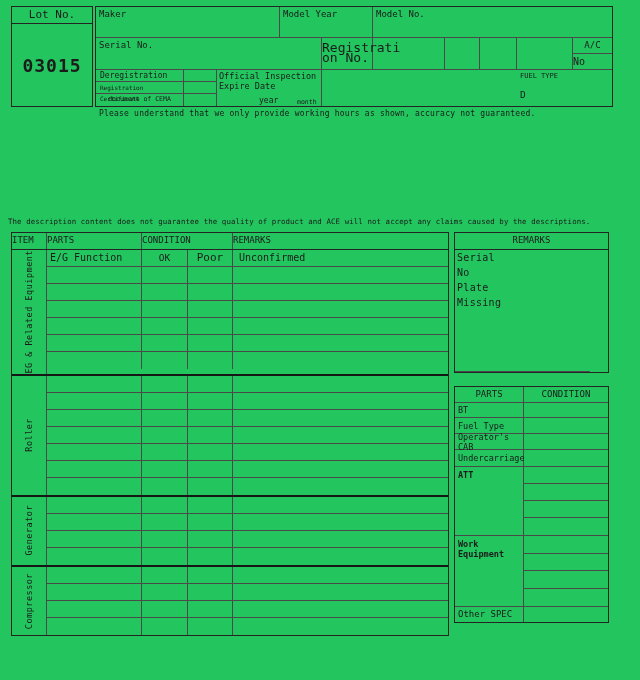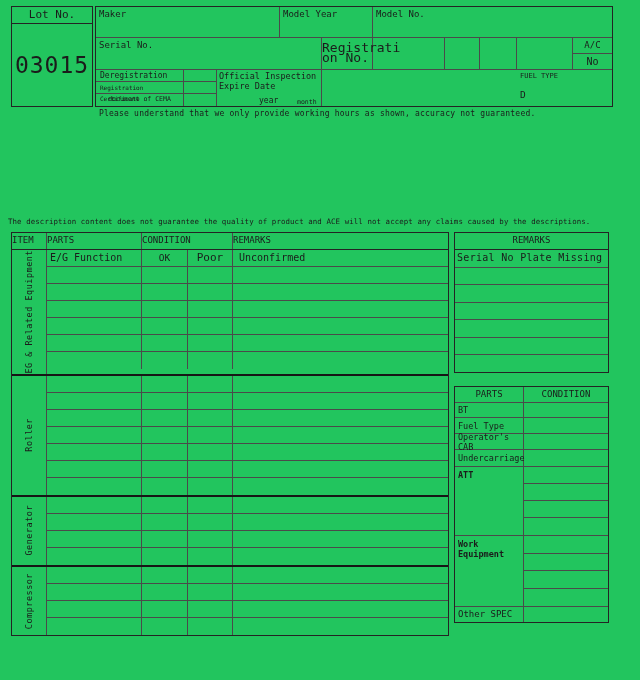--- a/index.html
+++ b/index.html
@@ -10,42 +10,42 @@
   html,body{margin:0;padding:0;background:#fff;}
   #root{position:relative;width:640px;height:680px;background:#22c55e;
         font-family:"DejaVu Sans Mono", monospace;color:var(--ink);overflow:hidden;}
   .abs{position:absolute;box-sizing:border-box;}
 
   
   #lot-box{left:11px;top:6px;width:82px;height:101px;border:1.5px solid var(--ln-strong);}
   #lot-label{height:16px;line-height:15px;text-align:center;font-size:11px;
              border-bottom:1px solid var(--ln-strong);}
   #lot-number{height:82px;display:flex;align-items:center;justify-content:center;
-              font-size:23px;letter-spacing:1px;}
+              font-size:18px;letter-spacing:1px;font-weight:bold;}
 
   
   #top-form{left:95px;top:6px;width:518px;height:101px;border:1.5px solid var(--ln-strong);}
   .cell{position:absolute;box-sizing:border-box;border-right:1px solid var(--ln);
         border-bottom:1px solid var(--ln);font-size:9px;}
   .cell.no-r{border-right:none;} .cell.no-b{border-bottom:none;}
   .cl{display:block;padding:2px 0 0 3px;font-size:9px;}
   
   .c-maker{left:0;top:0;width:184px;height:31px;}
   .c-myear{left:184px;top:0;width:93px;height:31px;}
   .c-mno{left:277px;top:0;width:239px;height:31px;}
   
   .c-serial{left:0;top:31px;width:226px;height:32px;}
   .c-regno{left:226px;top:31px;width:51px;height:32px;padding-top:5px;
            font-size:13px;line-height:10px;}
   .c-b1{left:277px;top:31px;width:72px;height:32px;}
   .c-b2{left:349px;top:31px;width:35px;height:32px;}
   .c-b3{left:384px;top:31px;width:37px;height:32px;}
   .c-b4{left:421px;top:31px;width:56px;height:32px;}
   .c-ac{left:477px;top:31px;width:39px;height:16px;text-align:center;line-height:15px;font-size:9px;}
-  .c-acv{left:477px;top:47px;width:39px;height:16px;text-align:center;line-height:15px;font-size:10px;}
+  .c-acv{left:477px;top:47px;width:39px;height:16px;text-align:left;line-height:15px;font-size:10px;}
   
   .c-dereg-l{left:0;top:63px;width:88px;height:12px;line-height:11px;padding-left:4px;font-size:8px;}
   .c-dereg-v{left:88px;top:63px;width:33px;height:12px;}
   .c-regc-l{left:0;top:75px;width:88px;height:12px;line-height:11px;padding-left:4px;font-size:6px;}
   .c-regc-v{left:88px;top:75px;width:33px;height:12px;}
   .c-cema-l{left:0;top:87px;width:88px;height:12px;line-height:11px;text-align:center;font-size:6.5px;}
   .c-cema-v{left:88px;top:87px;width:33px;height:12px;}
   .c-official{left:121px;top:63px;width:105px;height:36px;}
   .c-official .ln{display:block;padding-left:2px;font-size:8.5px;line-height:9.5px;}
   .c-official .ln:first-child{padding-top:2px;}
@@ -88,21 +88,21 @@
   .c.poor{width:45px;border-right:1px solid var(--ln);text-align:center;line-height:16px;font-size:11px;}
   .c.remarks{flex:1;}
   .c.parts.filled{font-size:10px;line-height:16px;padding-left:3px;}
   .c.remarks.filled{font-size:10px;line-height:16px;padding-left:6px;}
 
   
   #remarks-panel{left:454px;top:232px;width:155px;height:141px;border:1.5px solid var(--ln-strong);
                  display:flex;flex-direction:column;}
   #remarks-header{height:16px;line-height:15px;text-align:center;font-size:9px;
                   border-bottom:1px solid var(--ln-strong);}
-  #remarks-rows{flex:1;display:flex;flex-direction:column;}
+  #remarks-rows{flex:1;display:flex;flex-direction:row;}
   .rrow{flex:1;box-sizing:border-box;}
   .rrow:not(:last-child){border-bottom:1px solid var(--ln);}
   .rrow.rfilled{font-size:10px;line-height:15px;padding-left:2px;letter-spacing:0.3px;}
 
   
   #spec-panel{left:454px;top:386px;width:155px;border:1.5px solid var(--ln-strong);}
   #spec-header{display:flex;height:15px;border-bottom:1px solid var(--ln);}
   #spec-header .h{font-size:9px;text-align:center;line-height:14px;box-sizing:border-box;}
   .sh-parts{width:69px;border-right:1px solid var(--ln);}
   .sh-cond{flex:1;}

